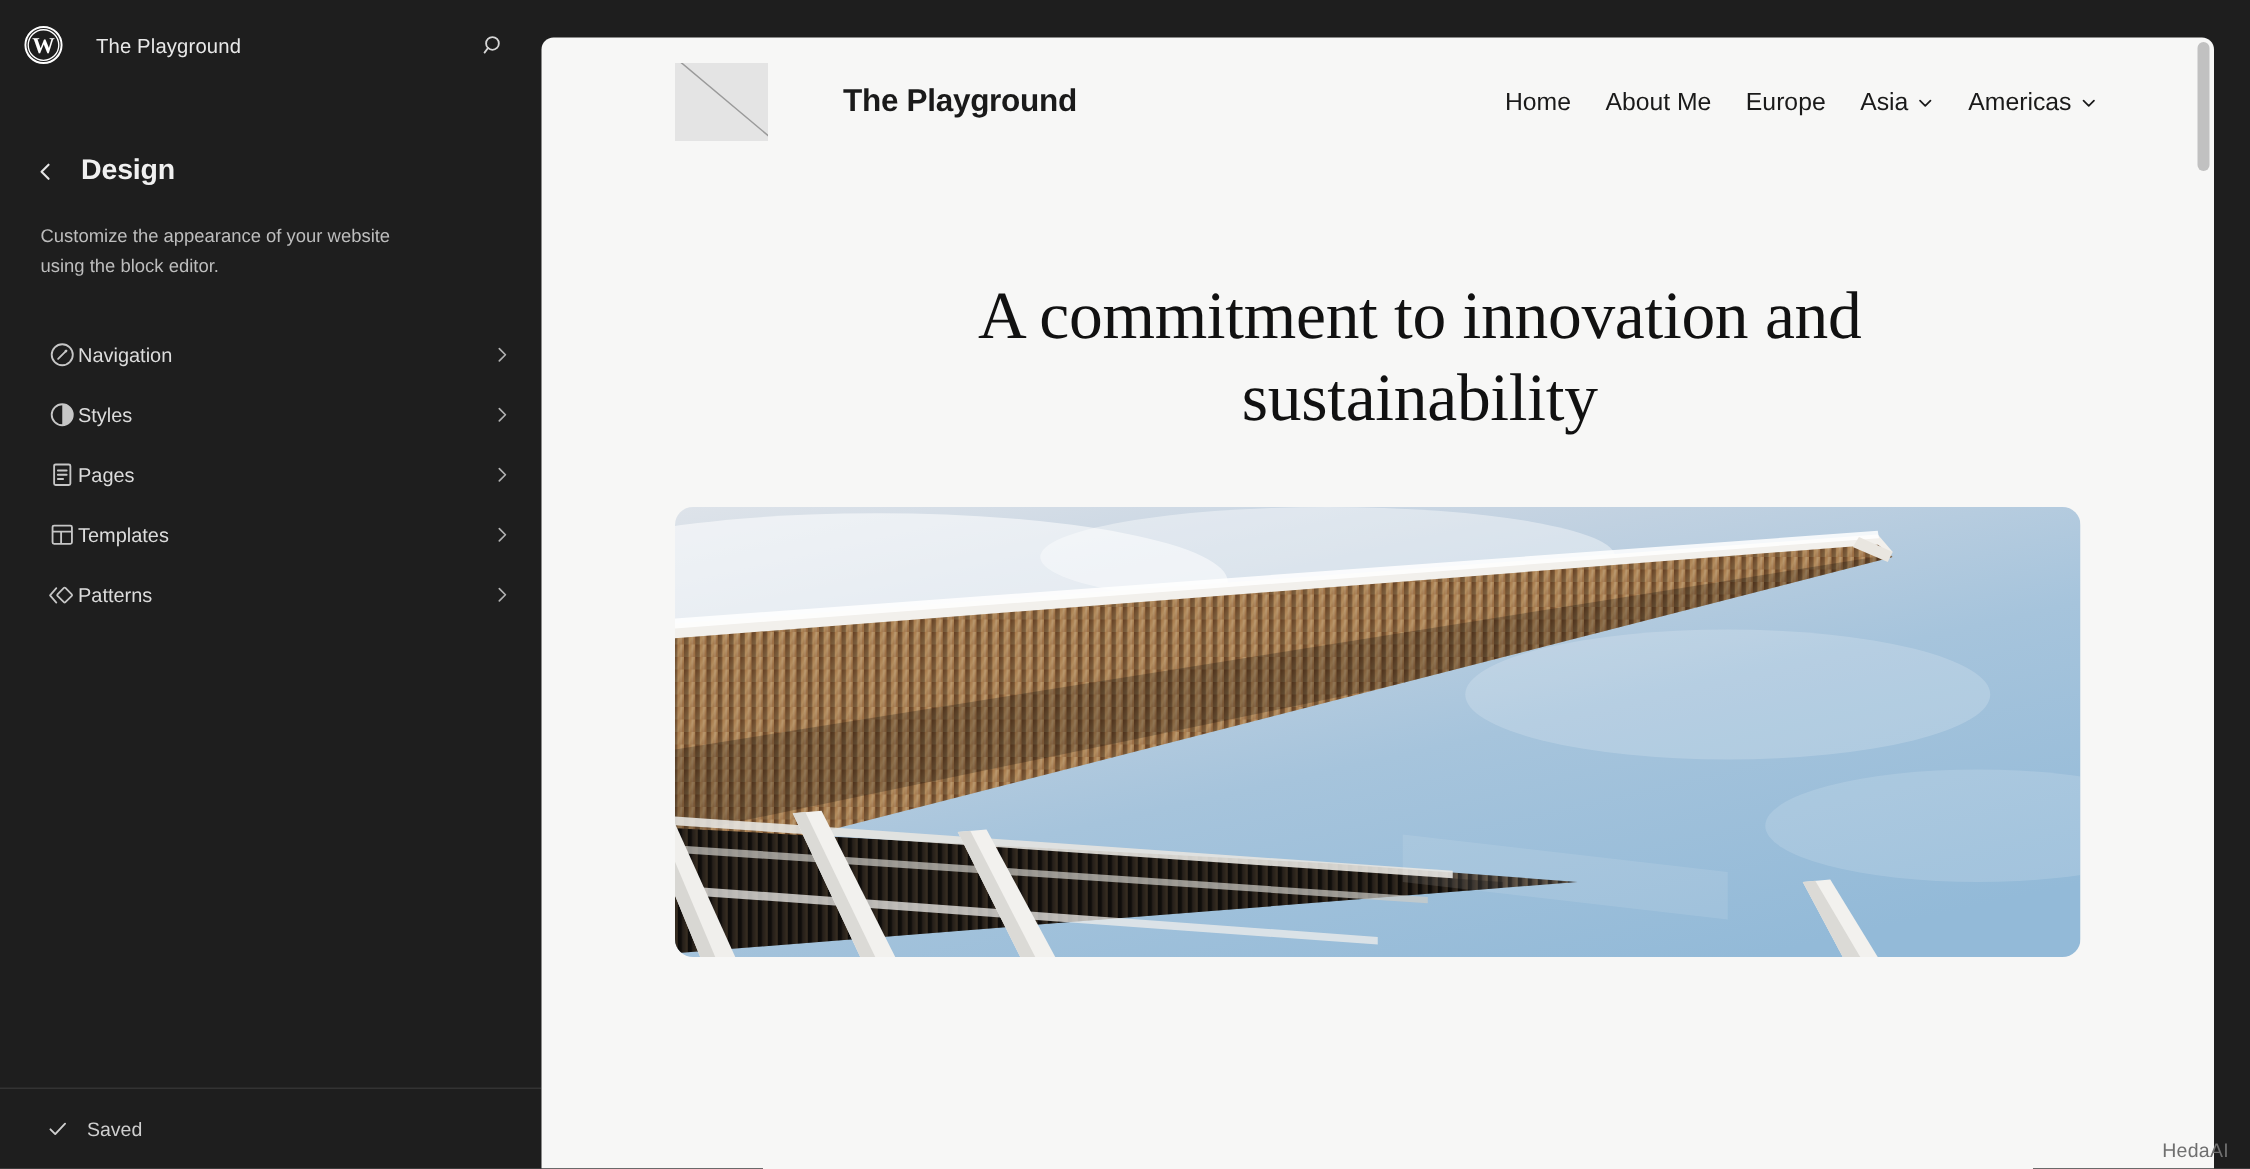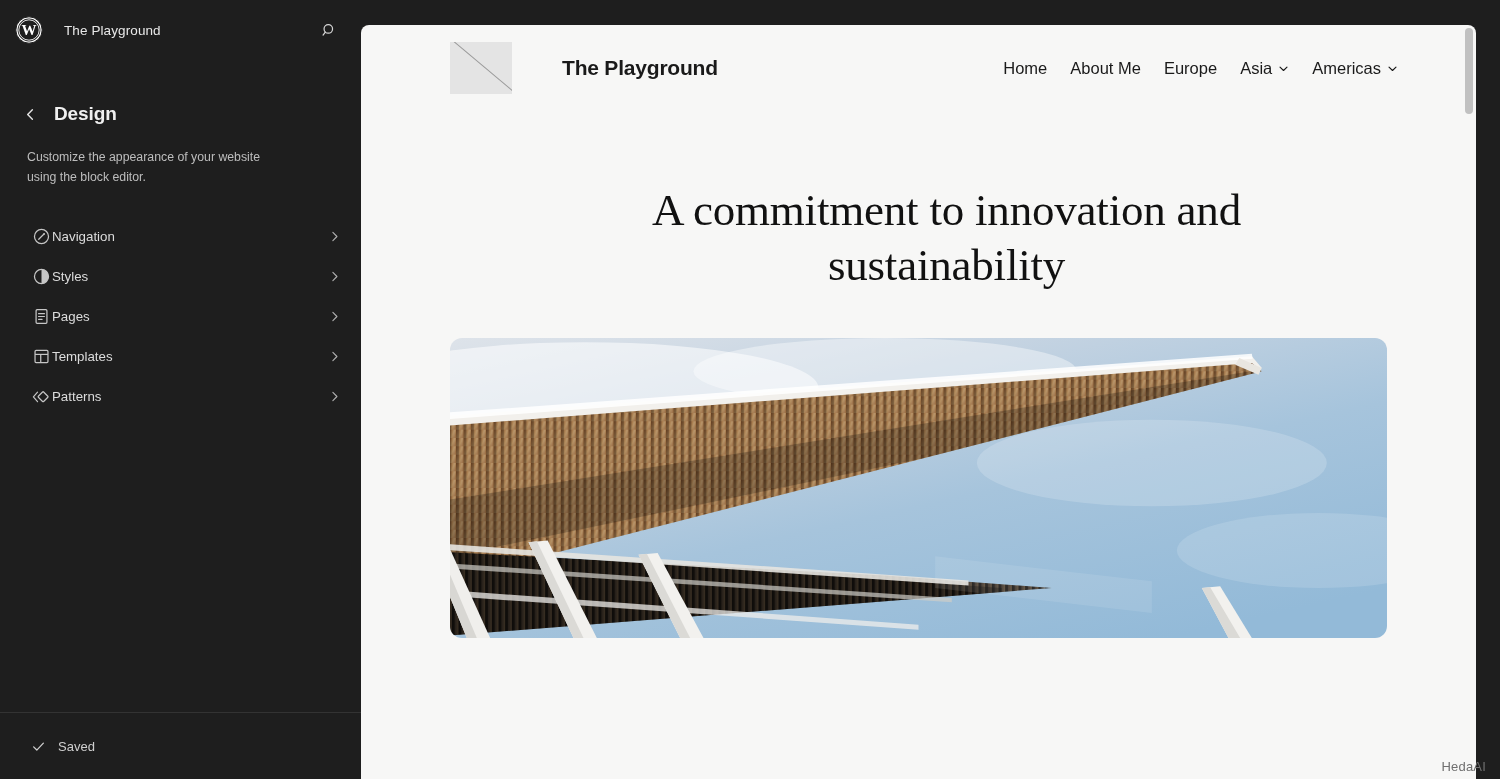--- a/index.html
+++ b/index.html
@@ -143,21 +143,21 @@
     color: #b0b0b0;
     display: flex;
     align-items: center;
     justify-content: center;
   }
   .nav-chevron svg { display: block; }
 
   .sidebar-spacer { flex: 1 1 auto; }
 
   .sidebar-footer {
-    height: 67px;
+    height: 54px;
     border-top: 1px solid #333333;
     display: flex;
     align-items: center;
     padding: 0 16px 0 30px;
   }
   .saved-row {
     display: flex;
     align-items: center;
     gap: 12px;
     cursor: default;

